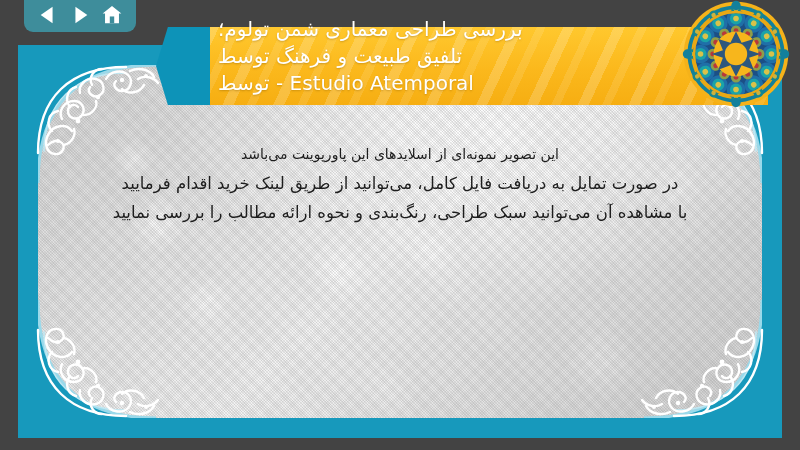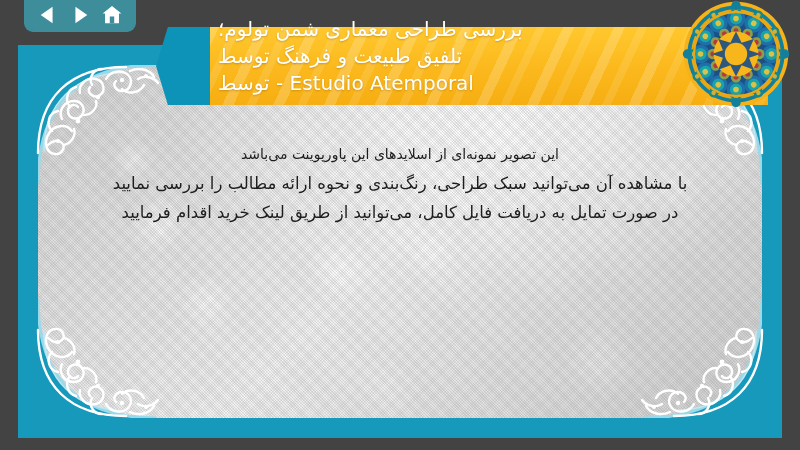--- a/index.html
+++ b/index.html
@@ -316,15 +316,15 @@
   <g fill="#12809c">
     <circle cx="60" cy="8" r="5"></circle>
       <circle cx="60" cy="112" r="5"></circle>
     <circle cx="8" cy="60" r="5"></circle>
       <circle cx="112" cy="60" r="5"></circle>
   </g>
 </svg>
 
 <div id="body-text">
   <span class="bline">این تصویر نمونه‌ای از اسلایدهای این پاورپوینت می‌باشد</span>
+  <span class="bline">در صورت تمایل به دریافت فایل کامل، می‌توانید از طریق لینک خرید اقدام فرمایید</span>
   <span class="bline">با مشاهده آن می‌توانید سبک طراحی، رنگ‌بندی و نحوه ارائه مطالب را بررسی نمایید</span>
-  <span class="bline">در صورت تمایل به دریافت فایل کامل، می‌توانید از طریق لینک خرید اقدام فرمایید</span>
 </div>
 
 </body></html>

